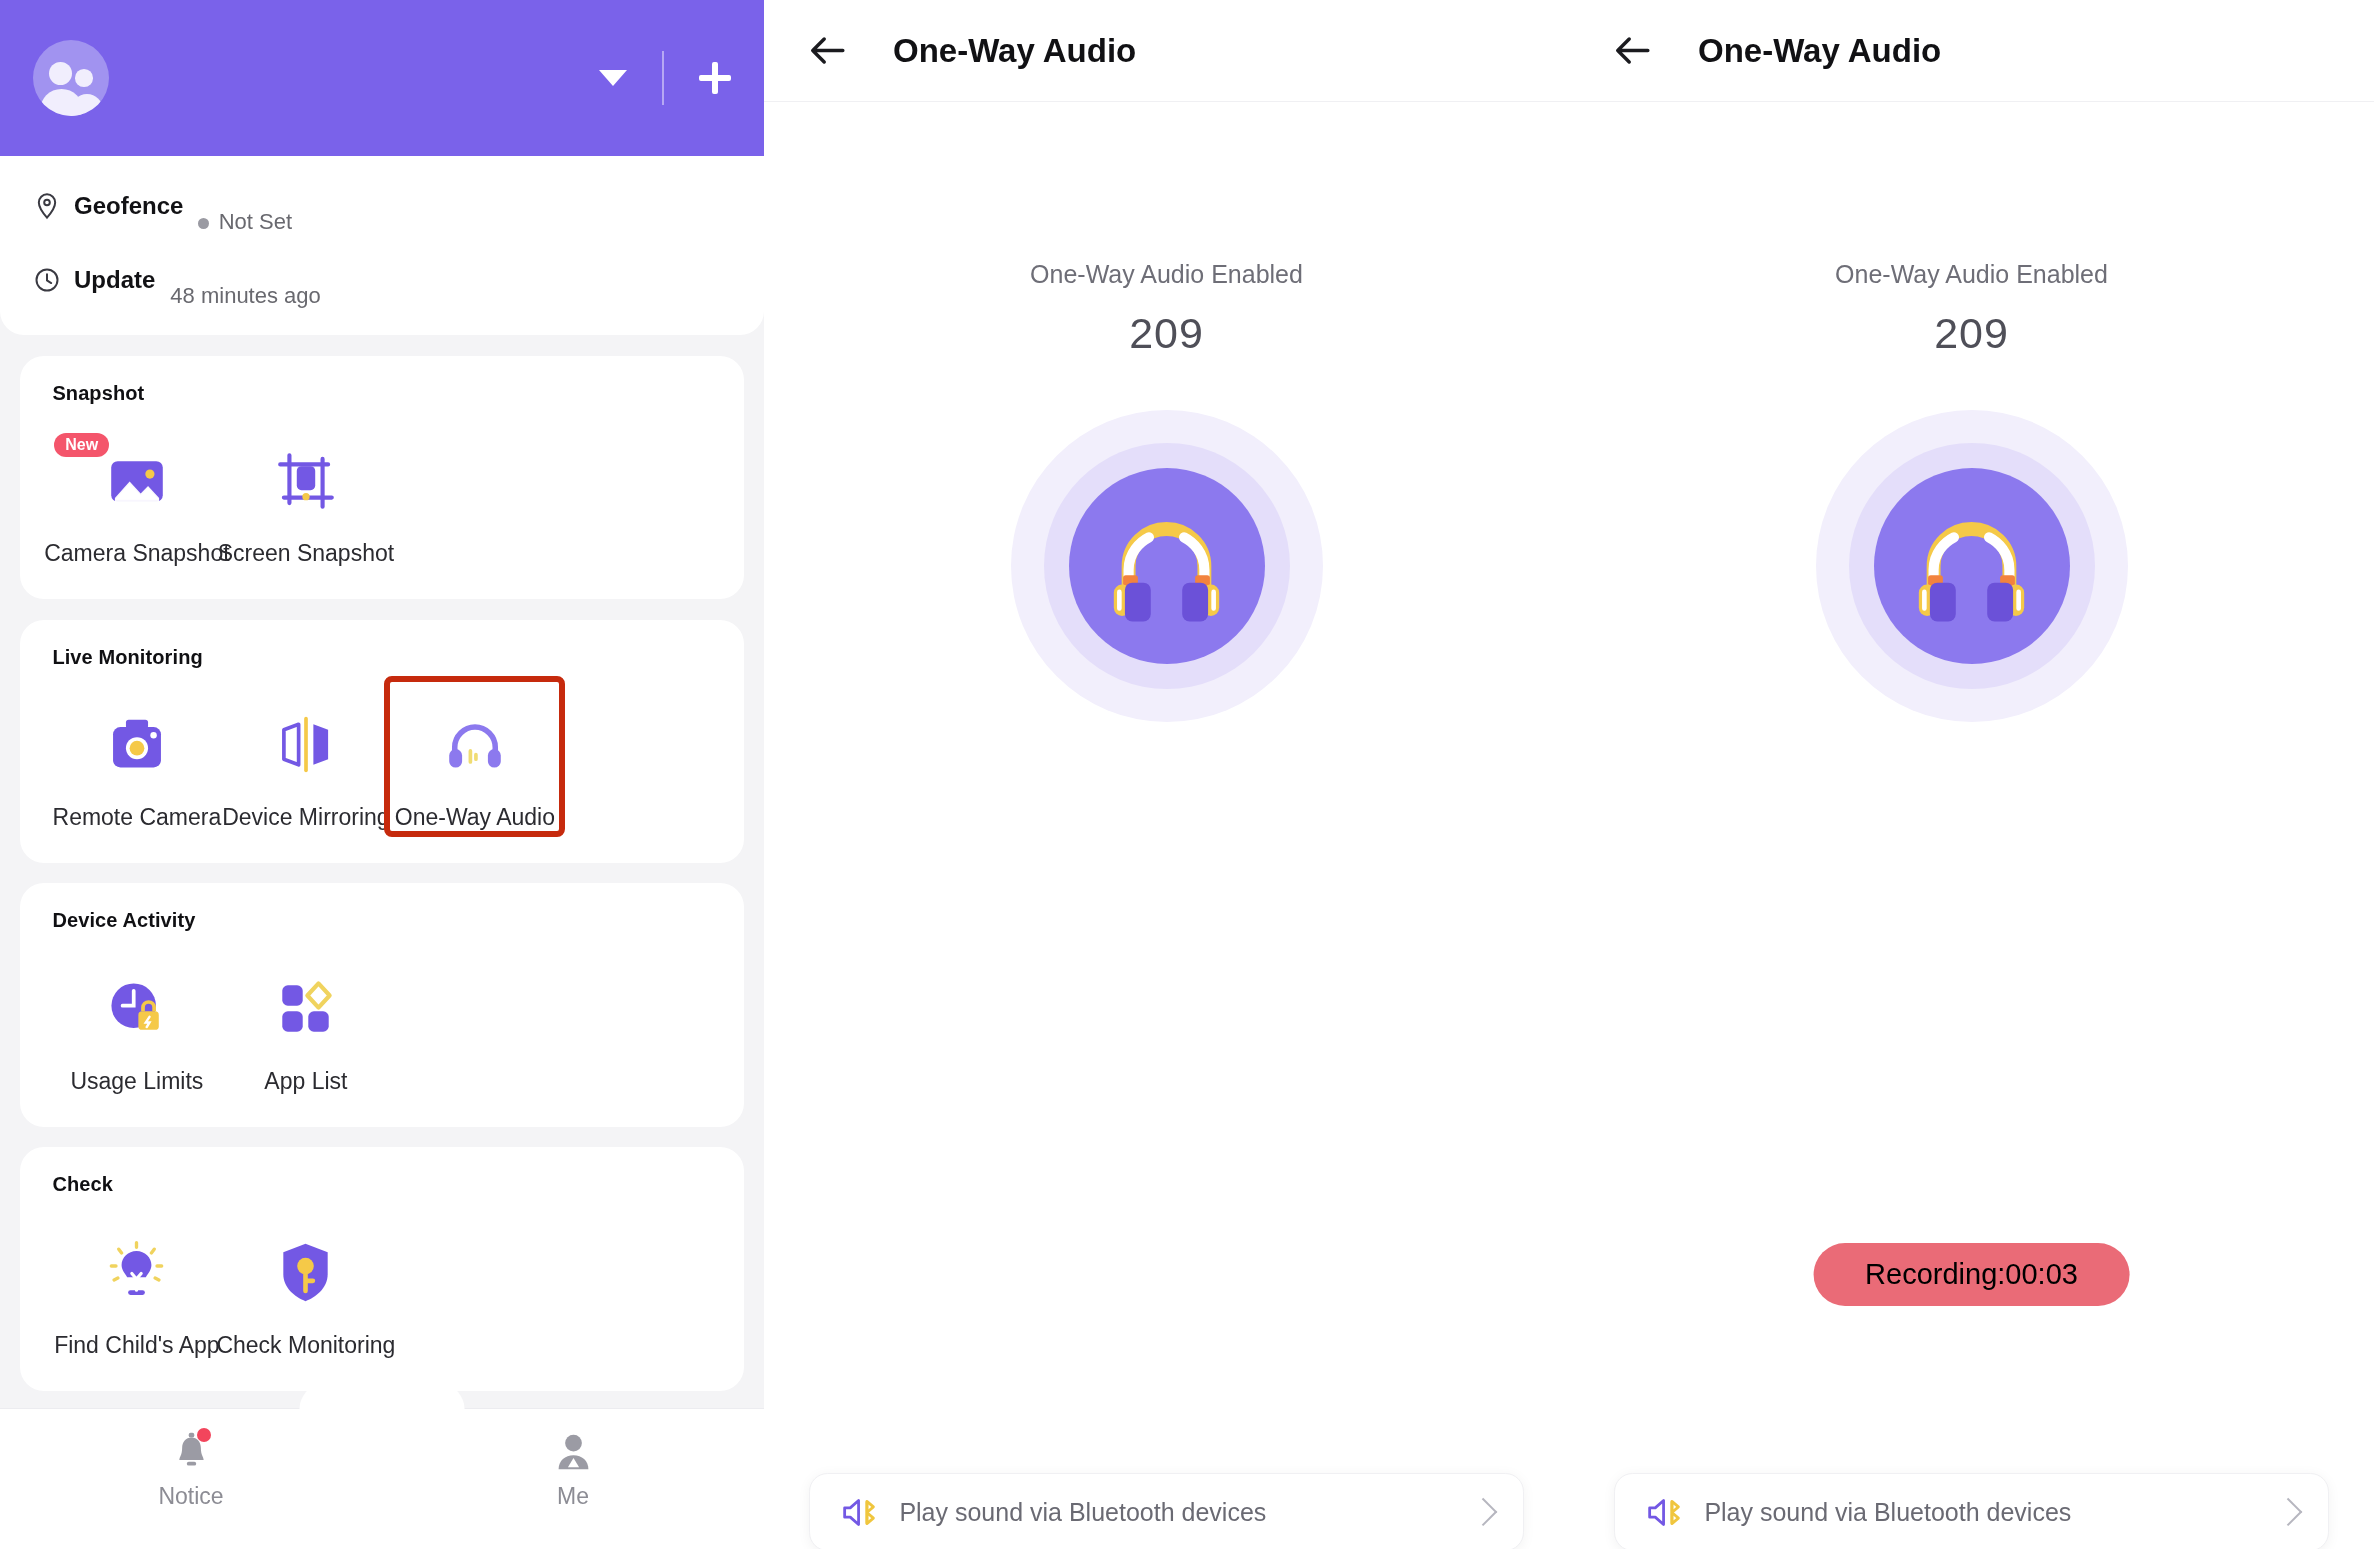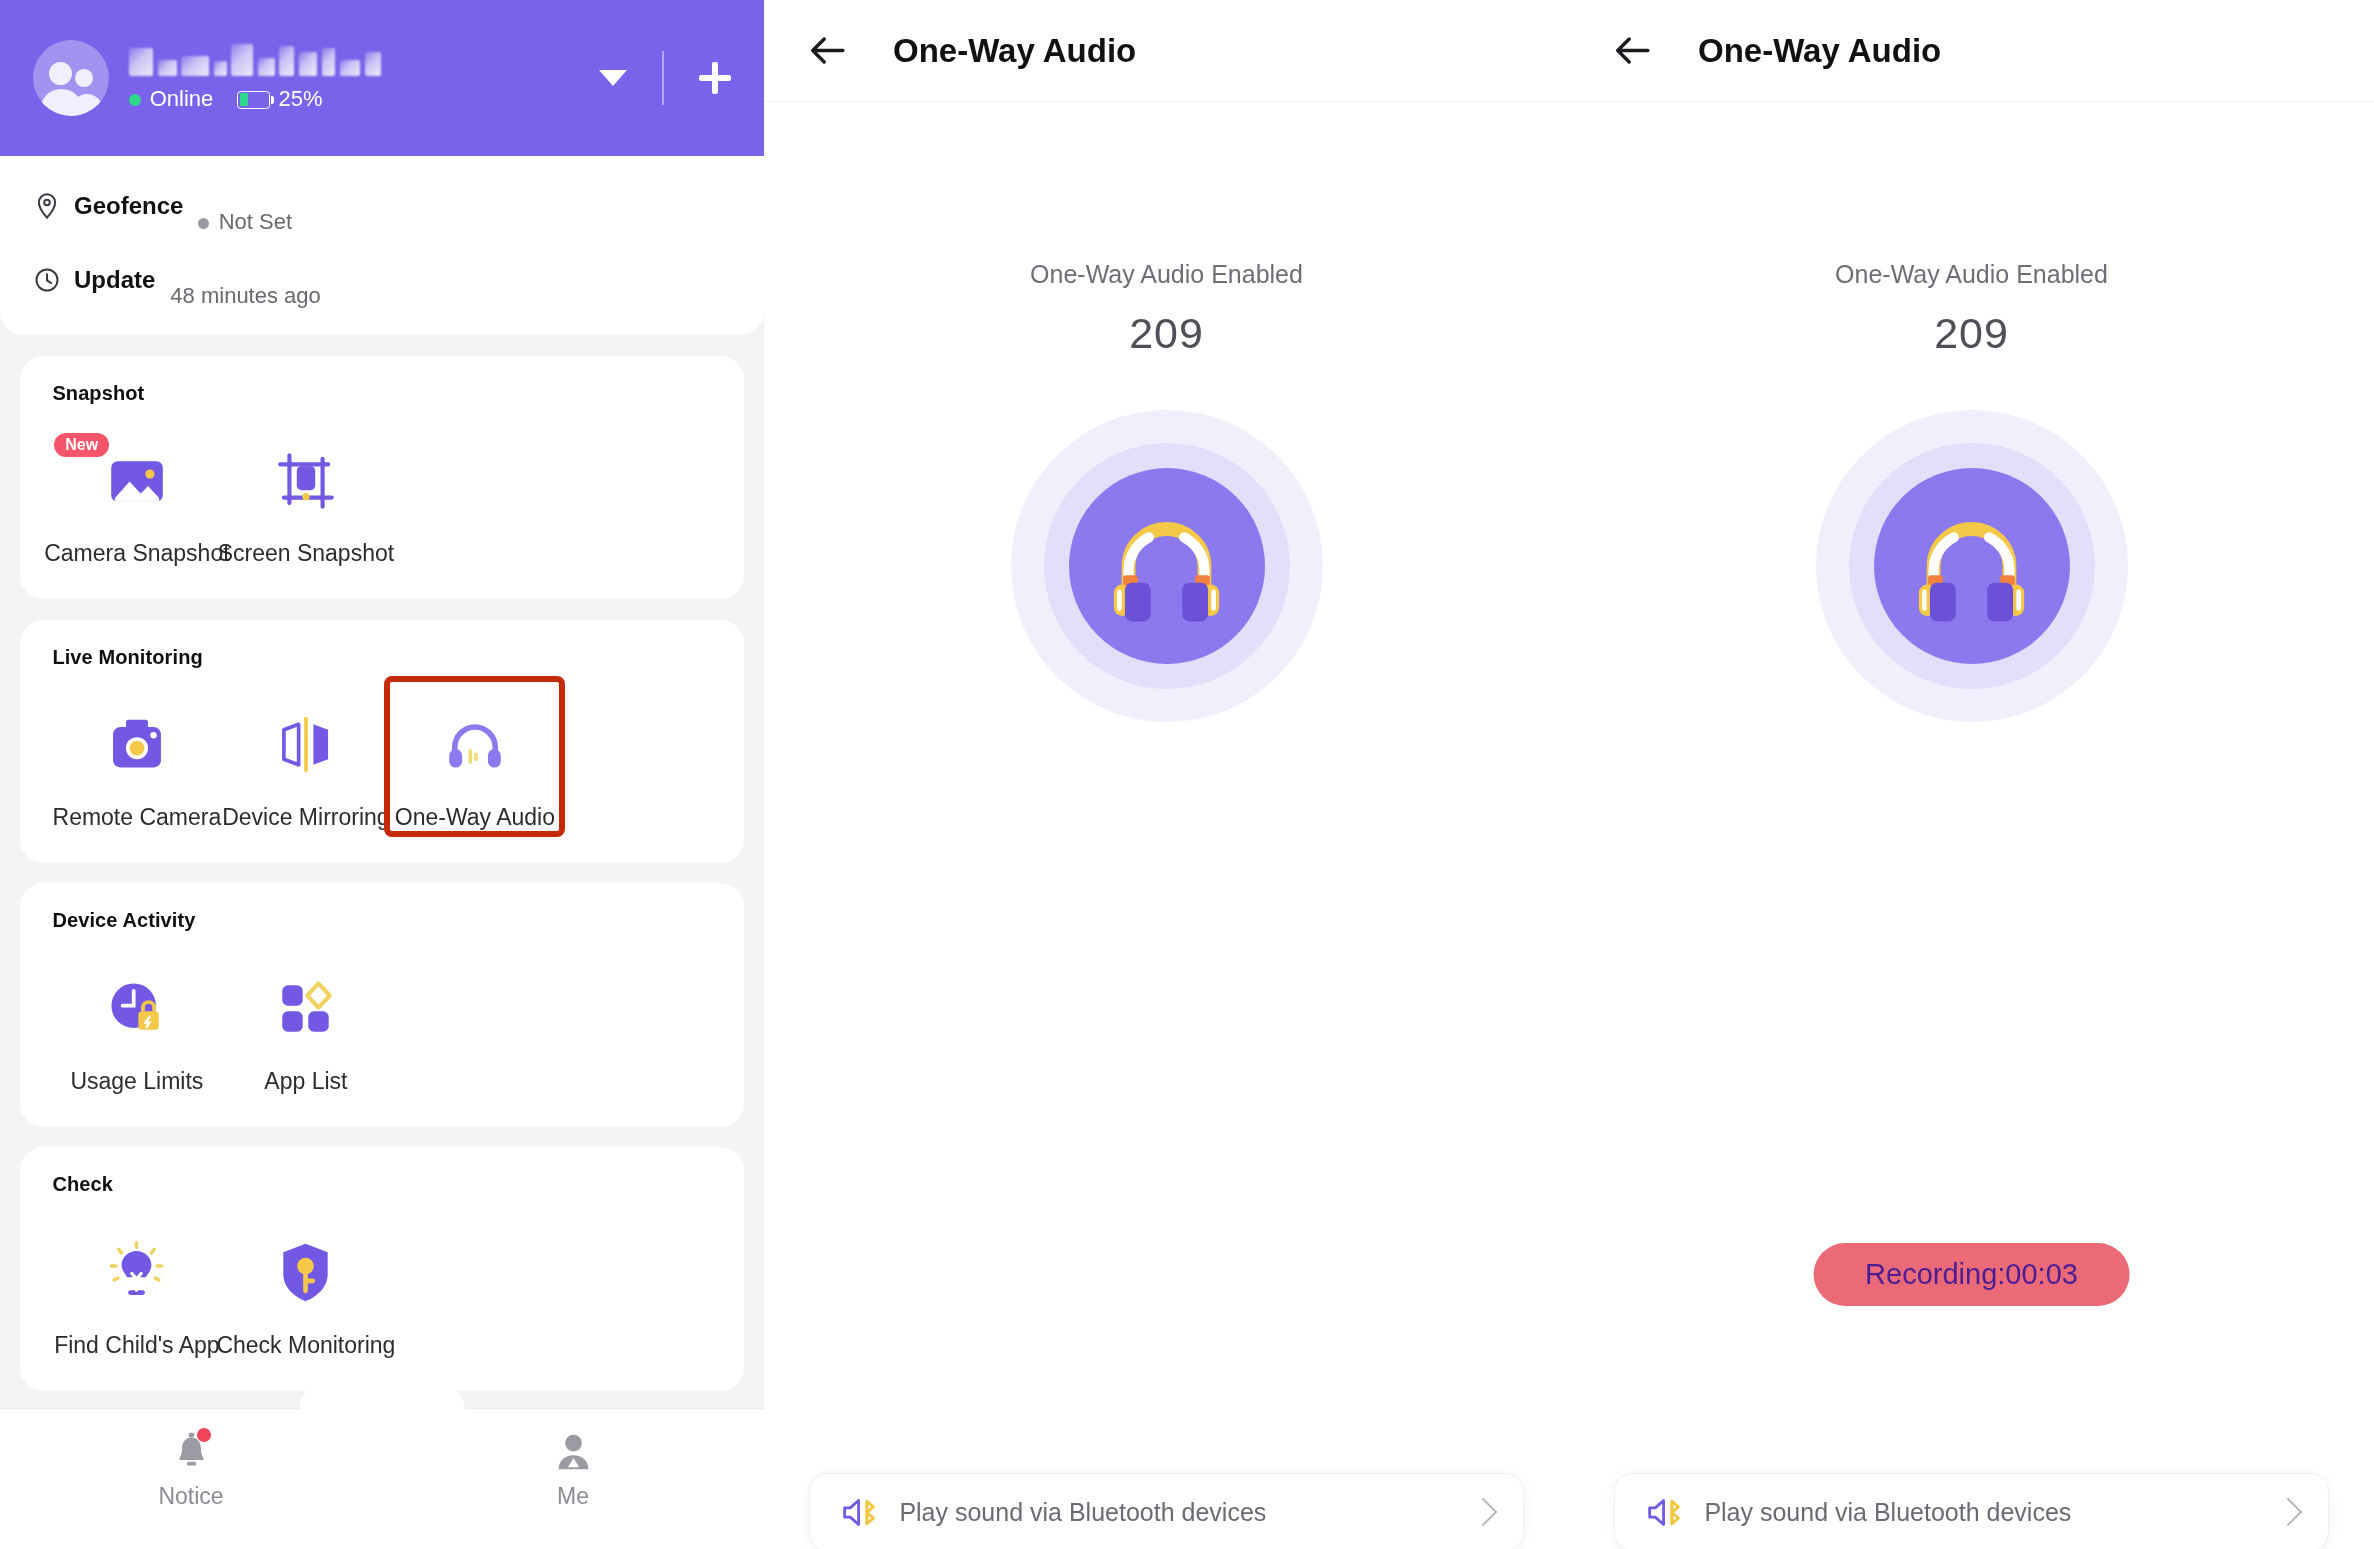--- a/index.html
+++ b/index.html
@@ -131,21 +131,21 @@
   .big-num { text-align:center; font-size:43px; color:#4f4f58; margin-top:20.4px; letter-spacing:0.9px;}
 
   .hp-wrap { display:flex; justify-content:center; margin-top:52px;}
   .hp-rings { position:relative; width:312px; height:312px; display:flex;align-items:center;justify-content:center;}
   .ring1{position:absolute;inset:0;border-radius:50%;background:#f2effc;}
   .ring2{position:absolute;inset:33px;border-radius:50%;background:#e4defa;}
   .ring3{position:absolute;inset:58px;border-radius:50%;background:#8c79ee;}
 
   .rec-badge {
     position:absolute; left:50%; transform:translateX(-50%); top:983px;
-    background:#ea6b77; color:#4c1d95; font-size:29px;
+    background:#ea6b77; color:#000000; font-size:29px;
     padding:15px 52px; border-radius:35px; white-space:nowrap;
   }
 
   .bt-row {
     position:absolute; left:45px; right:45px; bottom:156px;
     height:78px; background:#ffffff; border:0.9px solid #f0f0f3;
     border-radius:18.6px; box-shadow:0 2.8px 13px rgba(0,0,0,.05);
     display:flex; align-items:center; padding:0 30px;
   }
   .bt-row .btlabel { font-size:25px; color:#6a6a73; margin-left:20.4px;}
@@ -157,45 +157,20 @@
 <div class="screen">
 
   <div class="panel-left">
 
     <div class="dev-header">
       <div class="avatar">
         <span class="head-a"></span>
           <span class="head-b"></span>
         <span class="body-a"></span>
           <span class="body-b"></span>
-      </div>
-      <div class="dev-info">
-        <div class="blur-name">
-          <i style="width:24px;height:28px"></i>
-            <i style="width:18.6px;height:16.7px"></i>
-          <i style="width:28px;height:20.4px"></i>
-            <i style="width:13px;height:15px"></i>
-          <i style="width:22px;height:32px"></i>
-            <i style="width:16.7px;height:18.6px"></i>
-          <i style="width:15px;height:30px"></i>
-            <i style="width:18.6px;height:24px"></i>
-          <i style="width:13px;height:28px"></i>
-            <i style="width:20.4px;height:16.7px"></i>
-          <i style="width:16.7px;height:24px"></i>
-        </div>
-        <div class="status-row">
-          <span>
-            <span class="dot-online"></span><span>Online</span>
-          </span>
-          <span>
-            <span class="batt">
-                <i></i>
-              </span><span>25%</span>
-          </span>
-        </div>
       </div>
       <div class="hdr-right">
         <span class="caret"></span>
         <span class="hdr-div"></span>
         <span class="plus"></span>
       </div>
     </div>
 
     <div class="meta-card">
       <div class="meta-row">

